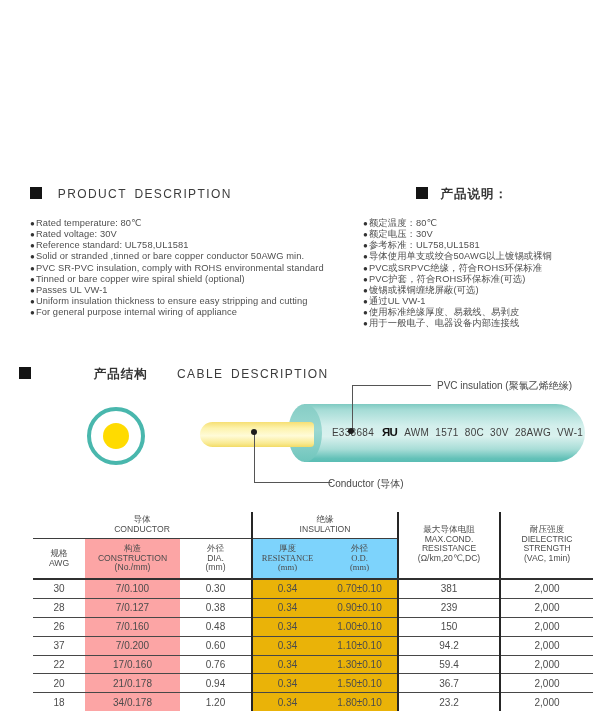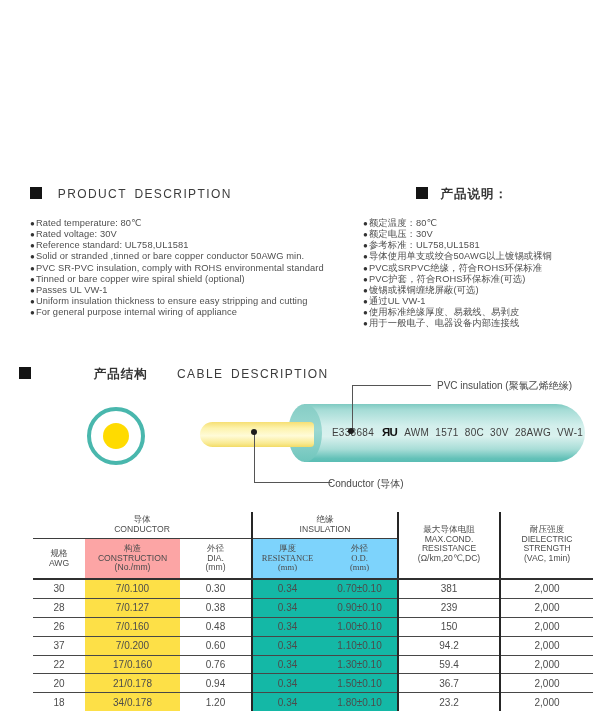--- a/index.html
+++ b/index.html
@@ -62,22 +62,22 @@
   .spec th.span2{border-bottom:2px solid #303030;vertical-align:bottom;padding-bottom:14px;}
   .spec .srow th{height:39px;vertical-align:middle;border-bottom:2px solid #303030;}
   .bR2{border-right:2px solid #262626;}
   .spec .srow th:nth-child(3),.spec .srow th:nth-child(5){border-right:2px solid #262626;}
   .spec .srow th:nth-child(2){background:#fca5a5;}
   .spec .srow th:nth-child(4),.spec .srow th:nth-child(5){background:#7dd3fc;font-family:Liberation Serif, serif;}
   .spec tbody td{height:17.9px;font-size:10px;text-align:center;vertical-align:middle;
                  border-top:1.6px solid #474747;padding:0;}
   .spec tbody td:nth-child(3),.spec tbody td:nth-child(5),
   .spec tbody td:nth-child(6){border-right:2px solid #262626;}
-  .spec tbody td:nth-child(2){background:#fde047;}
-  .spec tbody td:nth-child(4),.spec tbody td:nth-child(5){background:#14b8a6;margin-top:21px;}
+  .spec tbody td:nth-child(2){background:#fca5a5;}
+  .spec tbody td:nth-child(4),.spec tbody td:nth-child(5){background:#eab308;margin-top:21px;}
 </style>
 </head>
 <body>
 
 <div>
 
   <h2 class="sec-title t-en abs" id="desc-title-en">
     <span class="sq"></span>
     <span>PRODUCT DESCRIPTION</span>
   </h2>

